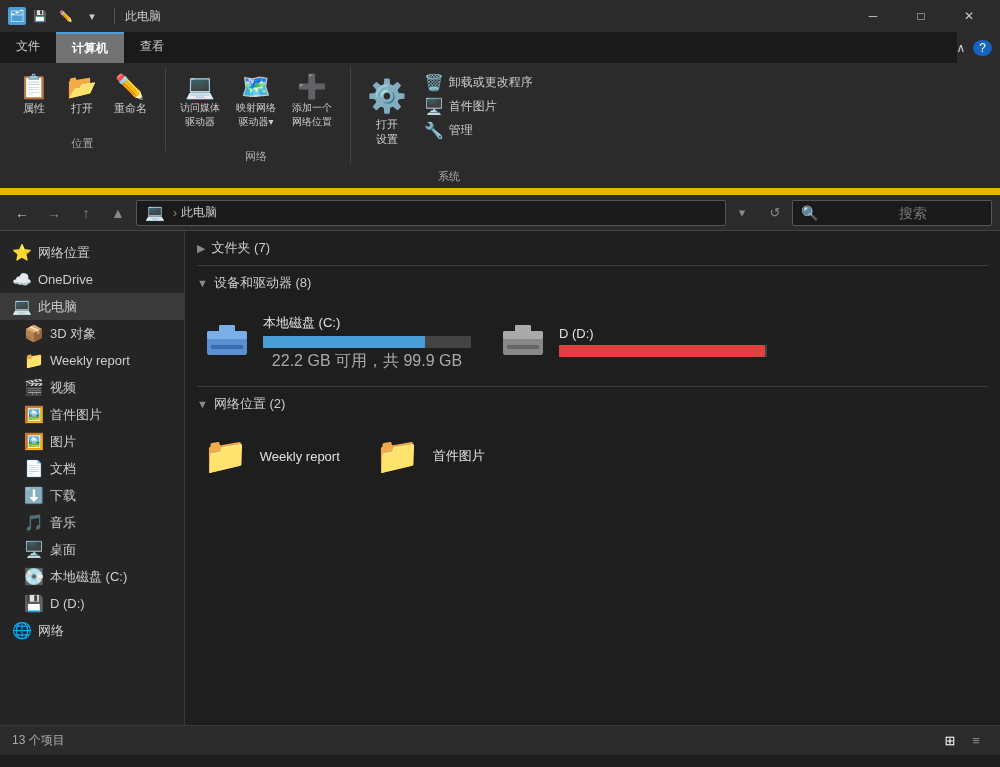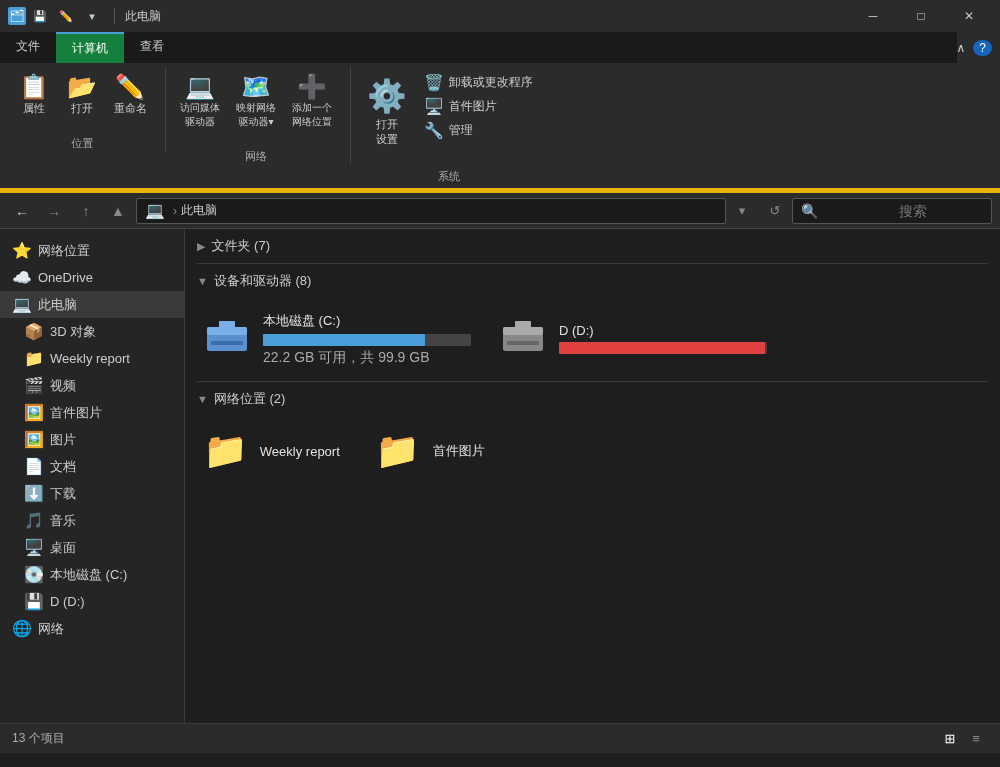--- a/index.html
+++ b/index.html
@@ -9,24 +9,24 @@
     .title-bar { background: #2b2b2b; height: 32px; display: flex; align-items: center; padding: 0 8px; justify-content: space-between; }
     .title-bar-left { display: flex; align-items: center; gap: 6px; }
     .title-bar-icon { width: 18px; height: 18px; background: #4a9eda; border-radius: 2px; display: flex; align-items: center; justify-content: center; font-size: 10px; }
     .title-bar-title { font-size: 12px; color: #ccc; }
     .title-bar-controls { display: flex; gap: 2px; }
     .title-btn { width: 46px; height: 32px; display: flex; align-items: center; justify-content: center; cursor: pointer; font-size: 12px; color: #ccc; }
     .quick-access-bar { display: flex; align-items: center; gap: 2px; }
     .qa-btn { width: 24px; height: 24px; display: flex; align-items: center; justify-content: center; cursor: pointer; border-radius: 2px; font-size: 11px; color: #ccc; }
 
     
-    .ribbon { background: #2b2b2b; border-bottom: 5px solid #eab308; }
+    .ribbon { background: #2b2b2b; border-bottom: 7px solid #eab308; }
     .ribbon-tabs { display: flex; background: #1a1a1a; }
     .ribbon-tab { padding: 6px 16px; font-size: 12px; cursor: pointer; color: #ccc; }
-    .ribbon-tab.active { background: #15803d; color: #fff; border-top: 2px solid #4a9eda; }
+    .ribbon-tab.active { background: #737373; color: #fff; border-top: 2px solid #4a9eda; font-weight: bold; }
     .ribbon-help { margin-left: auto; display: flex; align-items: center; padding-right: 8px; gap: 8px; }
     .ribbon-help span { color: #ccc; font-size: 12px; cursor: pointer; }
     .ribbon-content { display: flex; padding: 4px 8px; gap: 4px; align-items: flex-start; }
     .ribbon-group { display: flex; flex-direction: column; align-items: center; border-right: 1px solid #444; padding: 4px 12px 0 4px; }
     .ribbon-group:last-child { border-right: none; }
     .ribbon-group-label { font-size: 11px; color: #aaa; margin-top: 12px; }
     .ribbon-items { display: flex; gap: 4px; margin-bottom: 4px; }
     .ribbon-item { display: flex; flex-direction: column; align-items: center; padding: 4px 6px; cursor: pointer; border-radius: 2px; min-width: 44px; }
     .ribbon-item .icon { font-size: 24px; line-height: 1; }
     .ribbon-item .label { font-size: 11px; color: #ccc; text-align: center; margin-top: 2px; white-space: nowrap; }
@@ -62,21 +62,21 @@
     .section-content { padding: 8px 12px; }
     .drives-grid { display: flex; flex-wrap: wrap; gap: 16px; }
     .drive-item { display: flex; align-items: center; gap: 12px; width: 280px; cursor: pointer; padding: 6px; border-radius: 2px; }
     .drive-icon { font-size: 40px; width: 48px; text-align: center; }
     .drive-info { flex: 1; }
     .drive-name { font-size: 13px; color: #e0e0e0; margin-bottom: 4px; }
     .drive-bar-bg { height: 12px; background: #444; border-radius: 1px; margin-bottom: 3px; }
     .drive-bar-fill { height: 100%; border-radius: 1px; }
     .drive-bar-fill.blue { background: #4a9eda; }
     .drive-bar-fill.red { background: #e04040; }
-    .drive-meta { font-size: 14px; color: #aaa; }
+    .drive-meta { font-size: 16px; color: #aaa; text-align: center; }
     .network-grid { display: flex; flex-wrap: wrap; gap: 24px; }
     .network-item { display: flex; align-items: center; gap: 12px; cursor: pointer; padding: 6px; border-radius: 2px; }
     .folder-icon { font-size: 36px; color: #f0c040; }
     .network-name { font-size: 13px; color: #e0e0e0; }
     .divider { height: 1px; background: #3a3a3a; margin: 0 12px; }
     .baidu-icon { width: 48px; height: 48px; border-radius: 50%; background: linear-gradient(135deg, #4a90d9, #e02020); display: flex; align-items: center; justify-content: center; font-size: 20px; color: white; font-weight: bold; }
     .baidu-info .name { font-size: 13px; color: #e0e0e0; }
     .baidu-info .sub { font-size: 11px; color: #aaa; }
 
     

